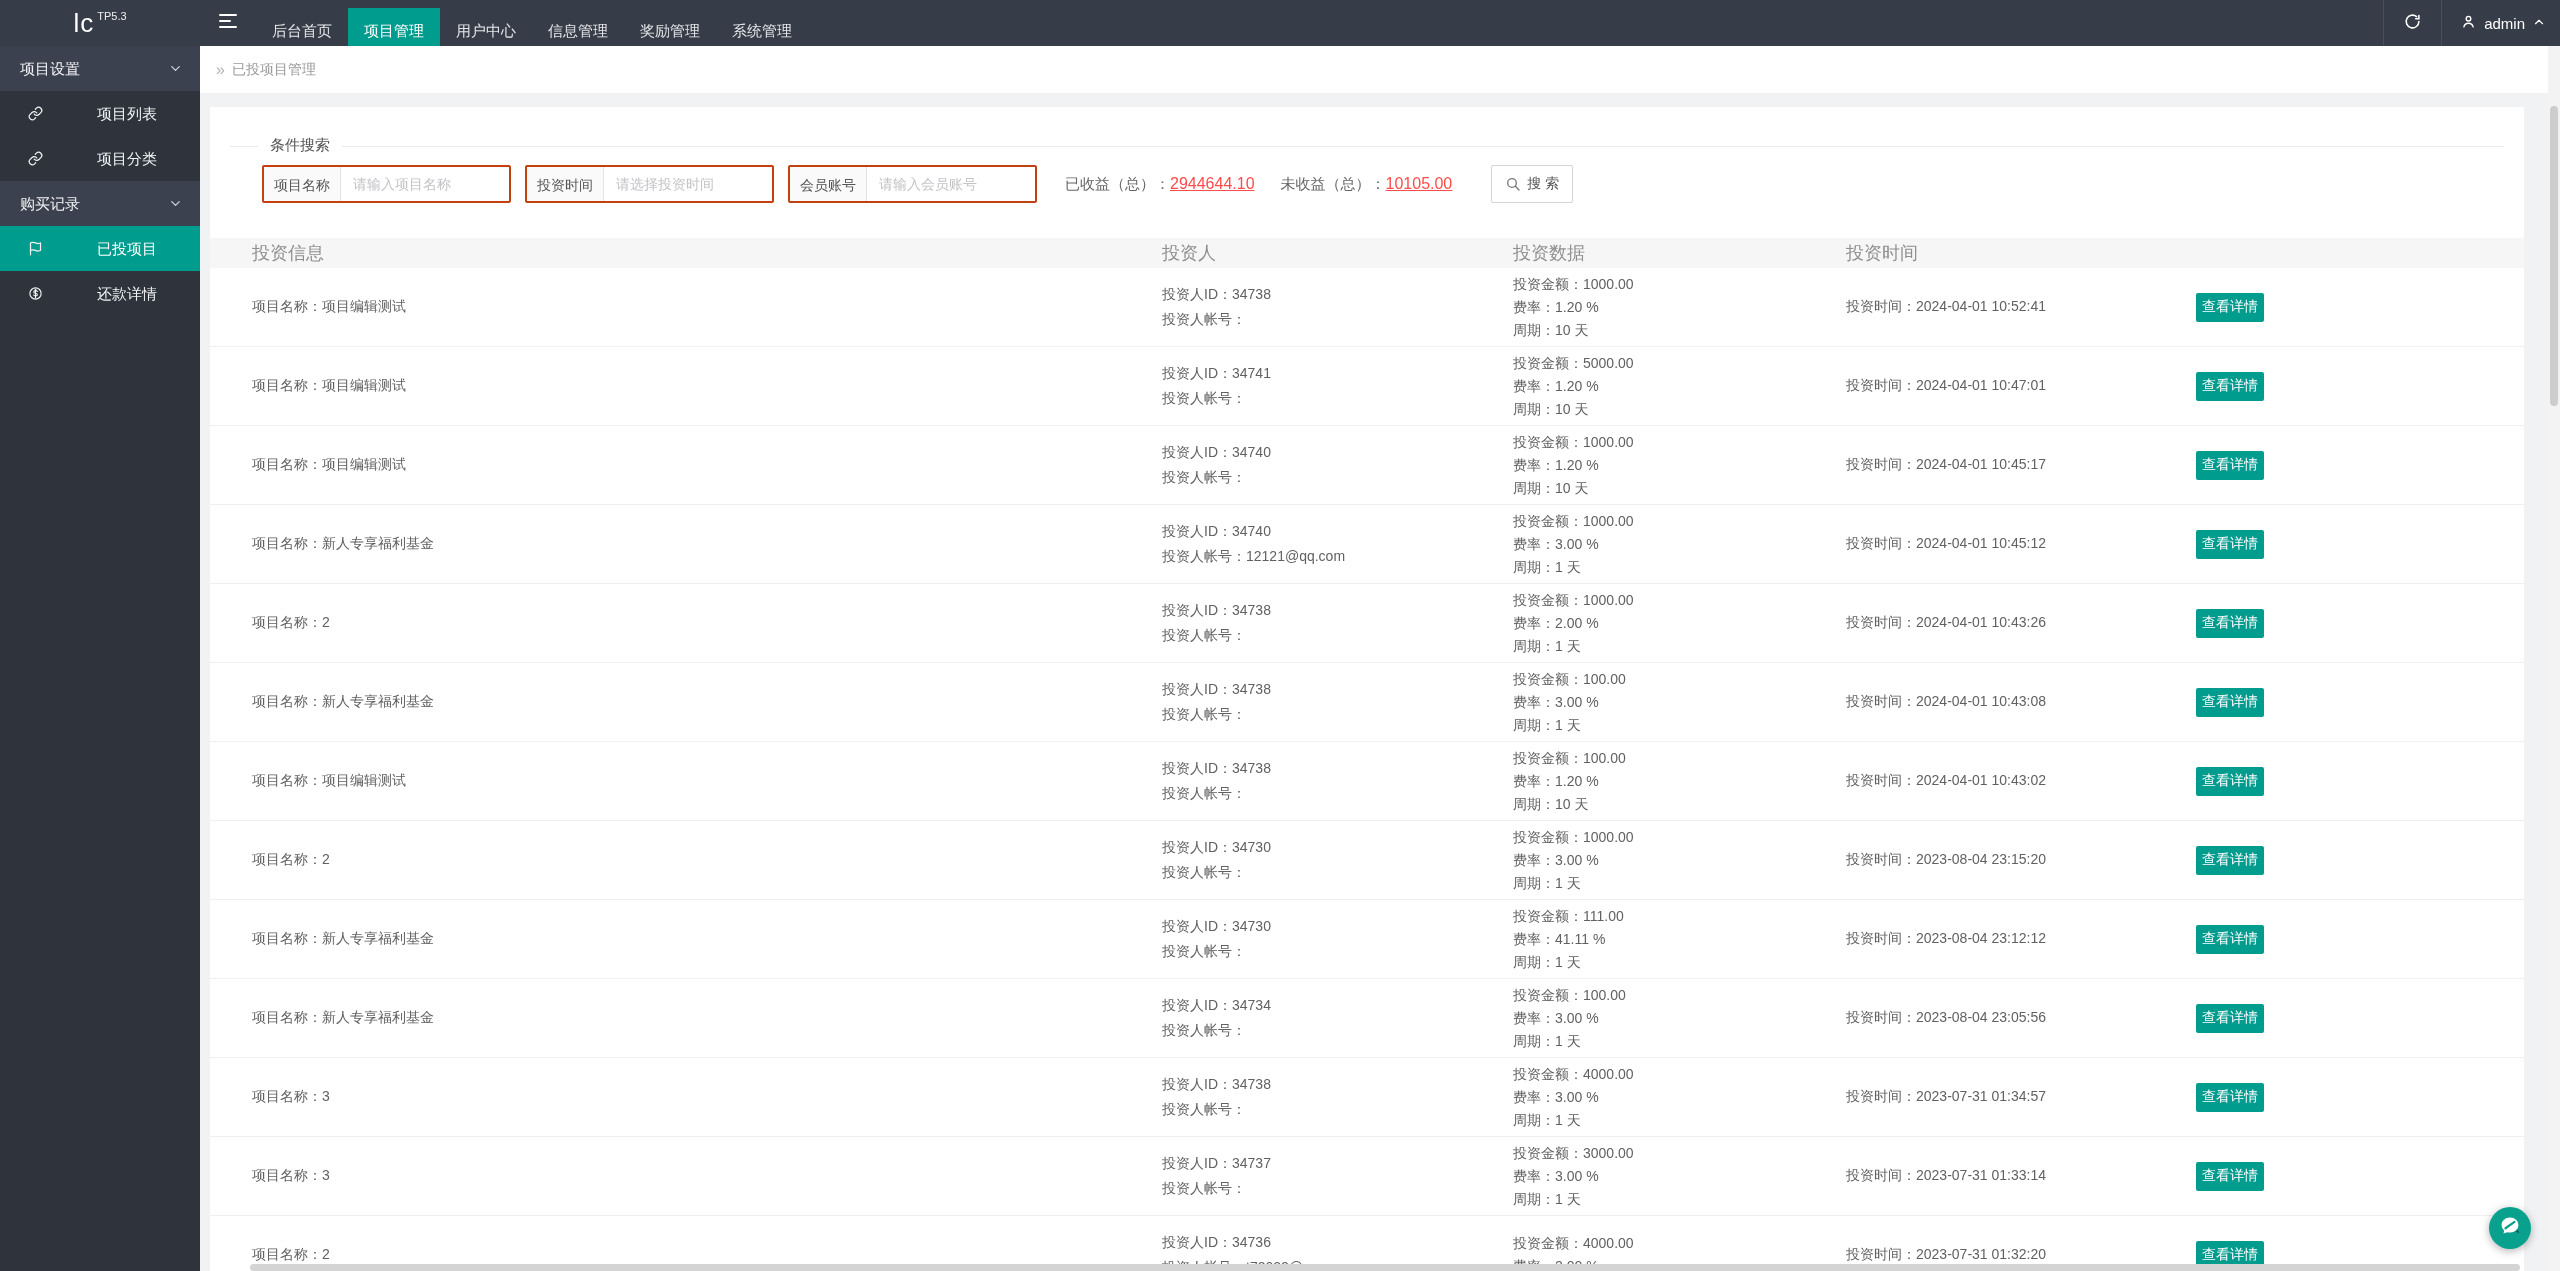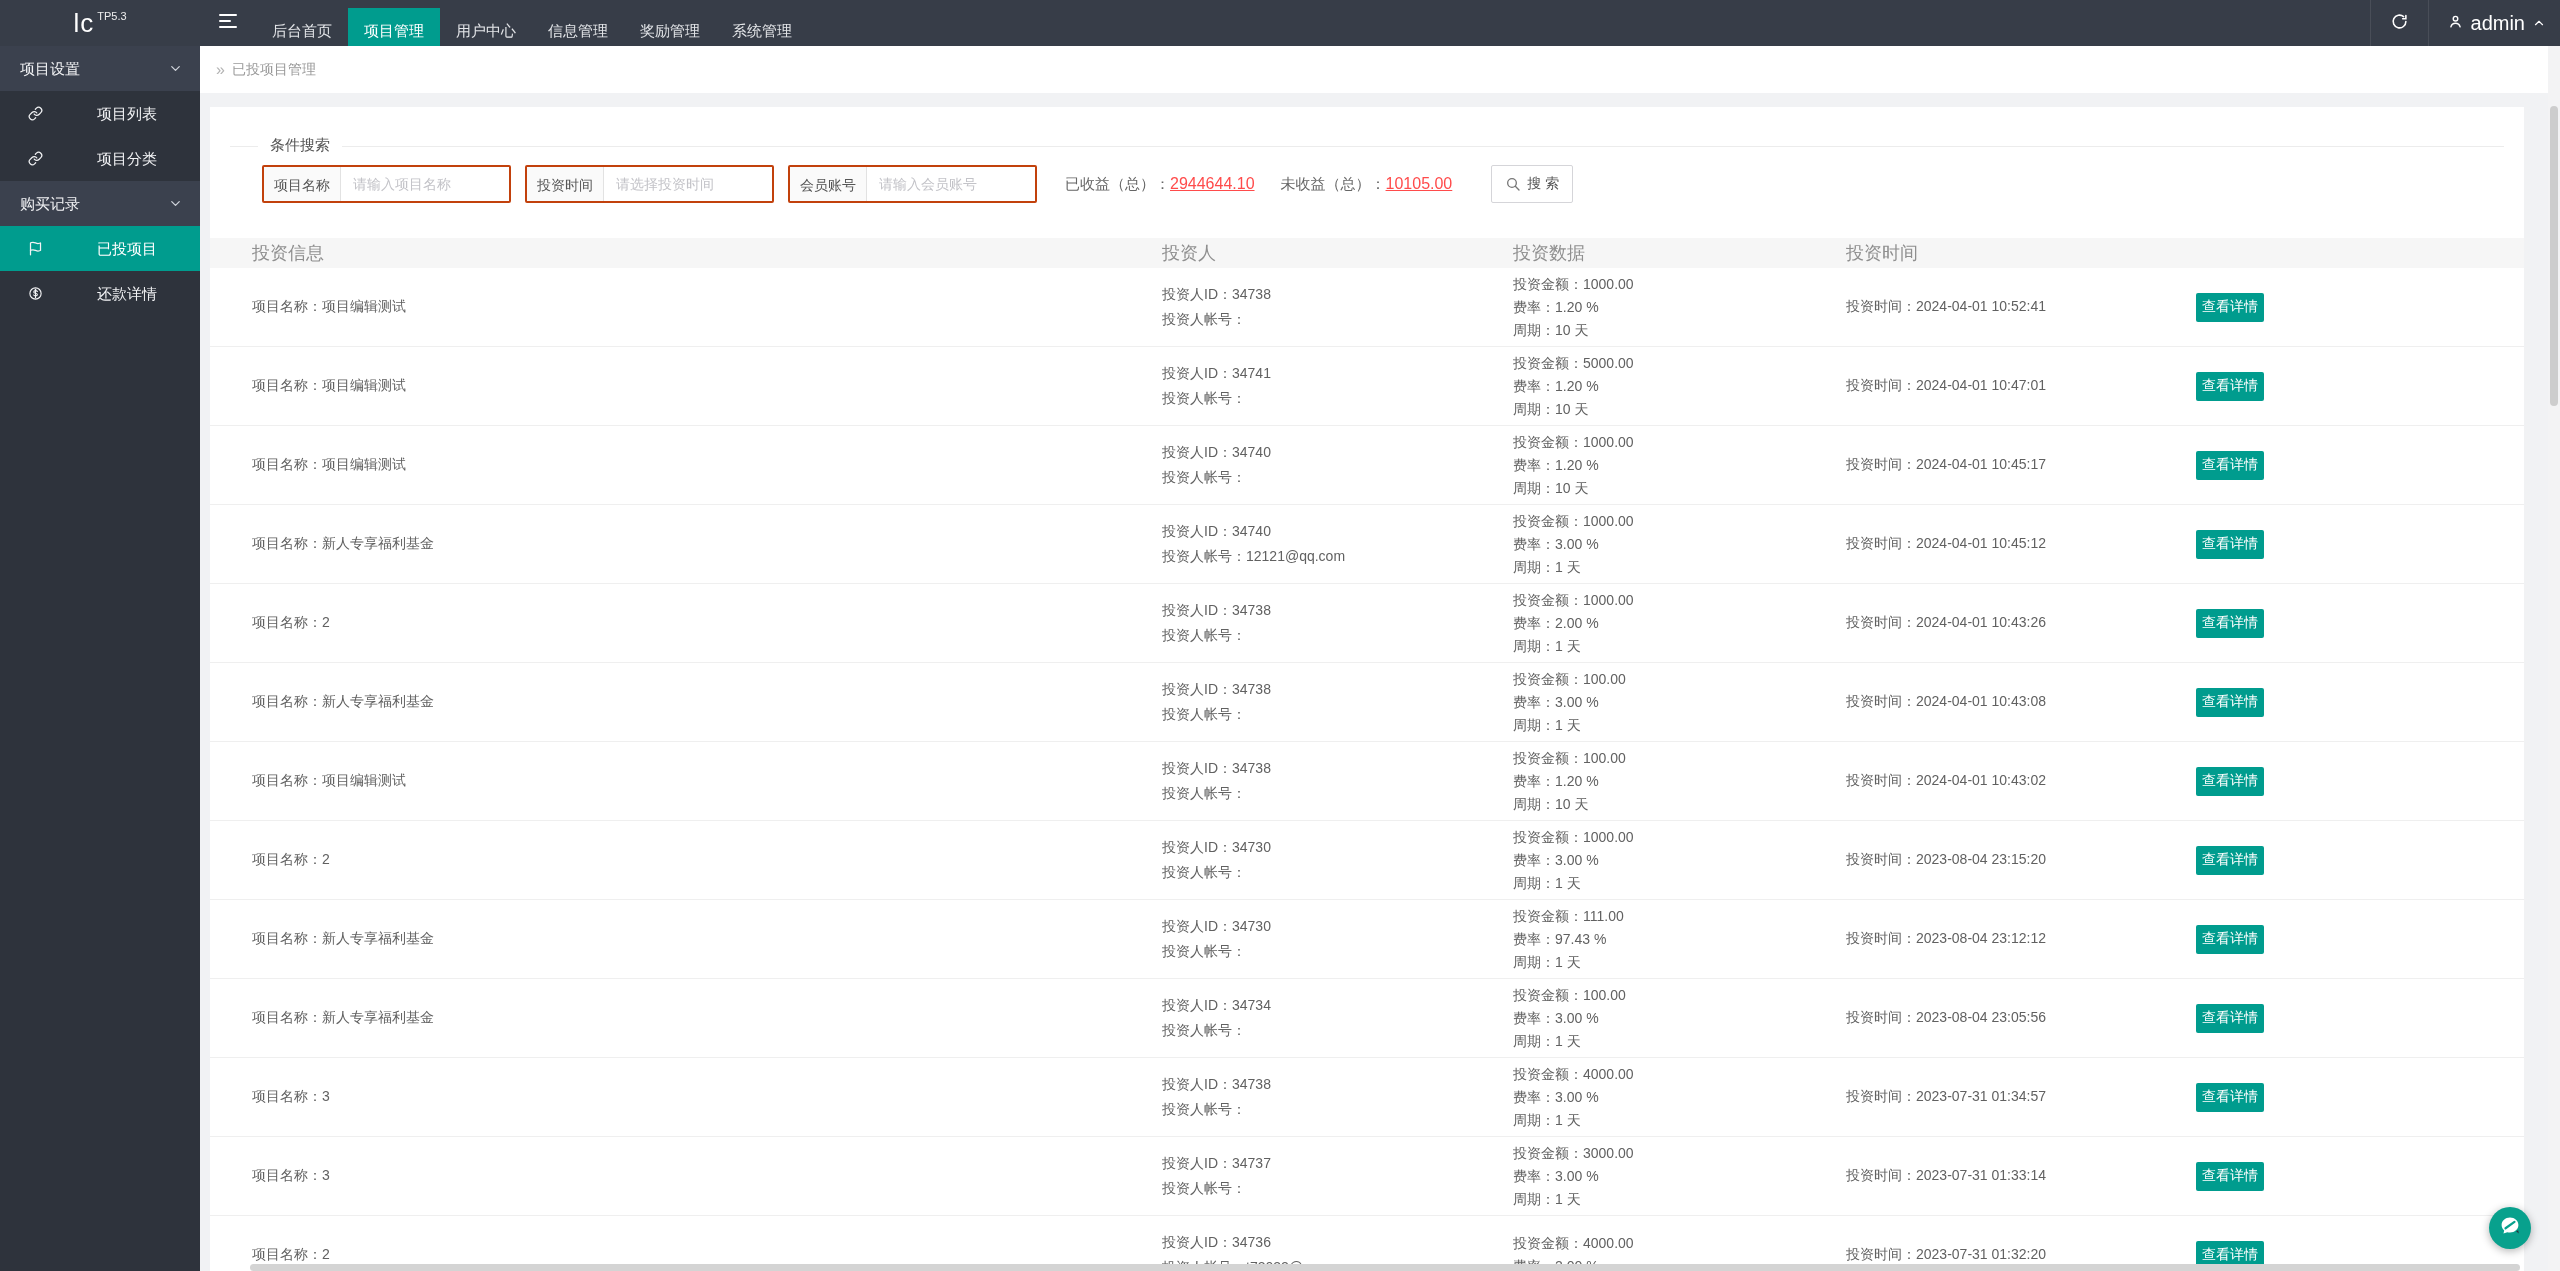--- a/index.html
+++ b/index.html
@@ -15,21 +15,21 @@
   .topbar{ position:absolute; left:0; top:0; right:0; height:46px; background:var(--topbar); z-index:30; }
   .logo{ position:absolute; left:0; top:0; width:200px; height:46px; display:flex; align-items:center; justify-content:center; color:#fff; cursor:pointer; }
   .logo .lg{ font-size:26px; letter-spacing:1px; }
   .logo sup{ font-size:11px; margin-left:3px; transform:translateY(-7px); display:inline-block; color:#eee; }
   .hamburger{ position:absolute; left:200px; top:0; width:56px; height:46px; display:flex; align-items:center; justify-content:center; color:#fff; cursor:pointer; }
   .topmenu{ position:absolute; left:256px; top:8px; height:38px; display:flex;justify-content:space-between; }
   .tmenu-item{ padding:0 16px; line-height:46px; font-size:15px; color:#e3e5e8; cursor:pointer; white-space:nowrap; }
   .tmenu-item.active{ background:var(--accent); color:#fff; }
   .topbar-right{ position:absolute; right:0; top:0; height:46px; display:flex; align-items:stretch; }
   .tb-refresh{ width:58px; display:flex; align-items:center; justify-content:center; color:#fff; border-left:1px solid rgba(255,255,255,.09); cursor:pointer; }
-  .tb-user{ display:flex; align-items:center; gap:7px; padding:0 14px 0 18px; border-left:1px solid rgba(255,255,255,.09); color:#fff; font-size:20px; cursor:pointer; }
+  .tb-user{ display:flex; align-items:center; gap:7px; padding:0 14px 0 18px; border-left:1px solid rgba(255,255,255,.09); color:#fff; font-size:15px; cursor:pointer; }
 
   
   .sidebar{ position:absolute; left:0; top:46px; bottom:0; width:200px; background:var(--side); z-index:20; }
   .side-item{ position:relative; height:45px; line-height:45px; font-size:15px; color:#f2f3f5; cursor:pointer; }
   .side-item.group{ background:var(--side-group); padding-left:20px; }
   .side-item.child{ padding-left:54px;text-align:center; }
   .side-item.child.active{ background:var(--accent); color:#fff; }
   .side-icon{ position:absolute; left:28px; top:50%; transform:translateY(-50%); width:16px; height:16px; color:#f2f3f5; }
   .side-icon svg, .side-chev svg{ display:block; }
   .side-chev{ position:absolute; right:16px; top:50%; transform:translateY(-50%); width:16px; height:16px; color:#cfd3da; }
@@ -357,21 +357,21 @@
             <div class="trow gridcols">
               <div class="td c1">
                 <div class="tline">项目名称：新人专享福利基金</div>
               </div>
               <div class="td c2">
                 <div class="tline">投资人ID：34730</div>
                 <div class="tline">投资人帐号：</div>
               </div>
               <div class="td c3">
                 <div class="tline">投资金额：111.00</div>
-                <div class="tline">费率：97.43 %</div>
+                <div class="tline">费率：41.11 %</div>
                 <div class="tline">周期：1 天</div>
               </div>
               <div class="td c4">
                 <div class="tline">投资时间：2023-08-04 23:12:12</div>
               </div>
               <div class="td c5"><button class="btn-detail">查看详情</button></div>
             </div>
             <div class="trow gridcols">
               <div class="td c1">
                 <div class="tline">项目名称：新人专享福利基金</div>

